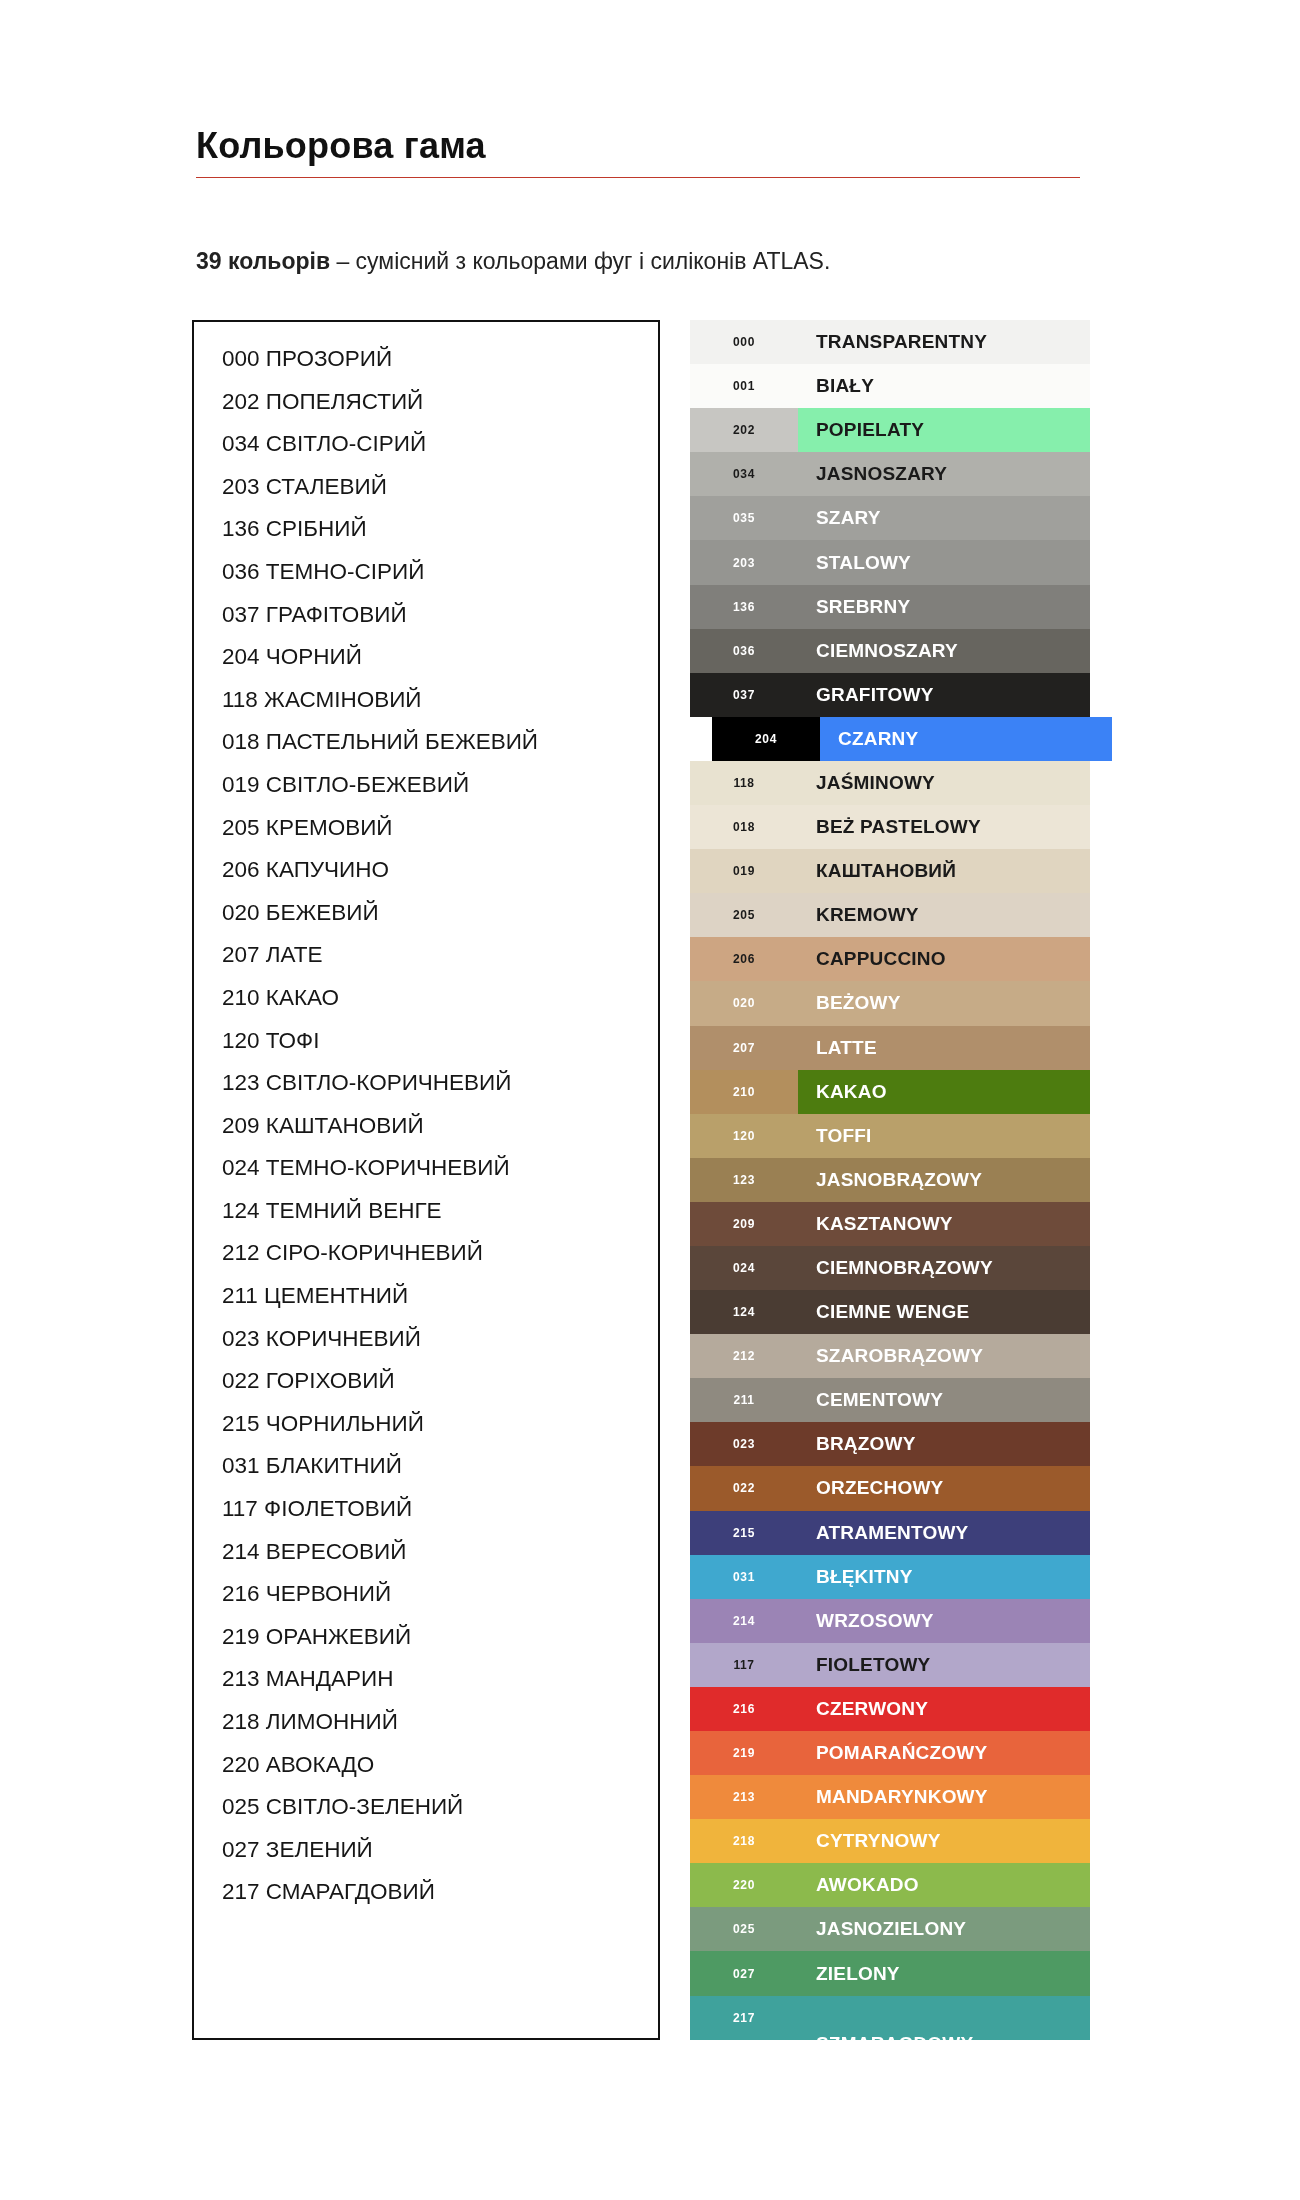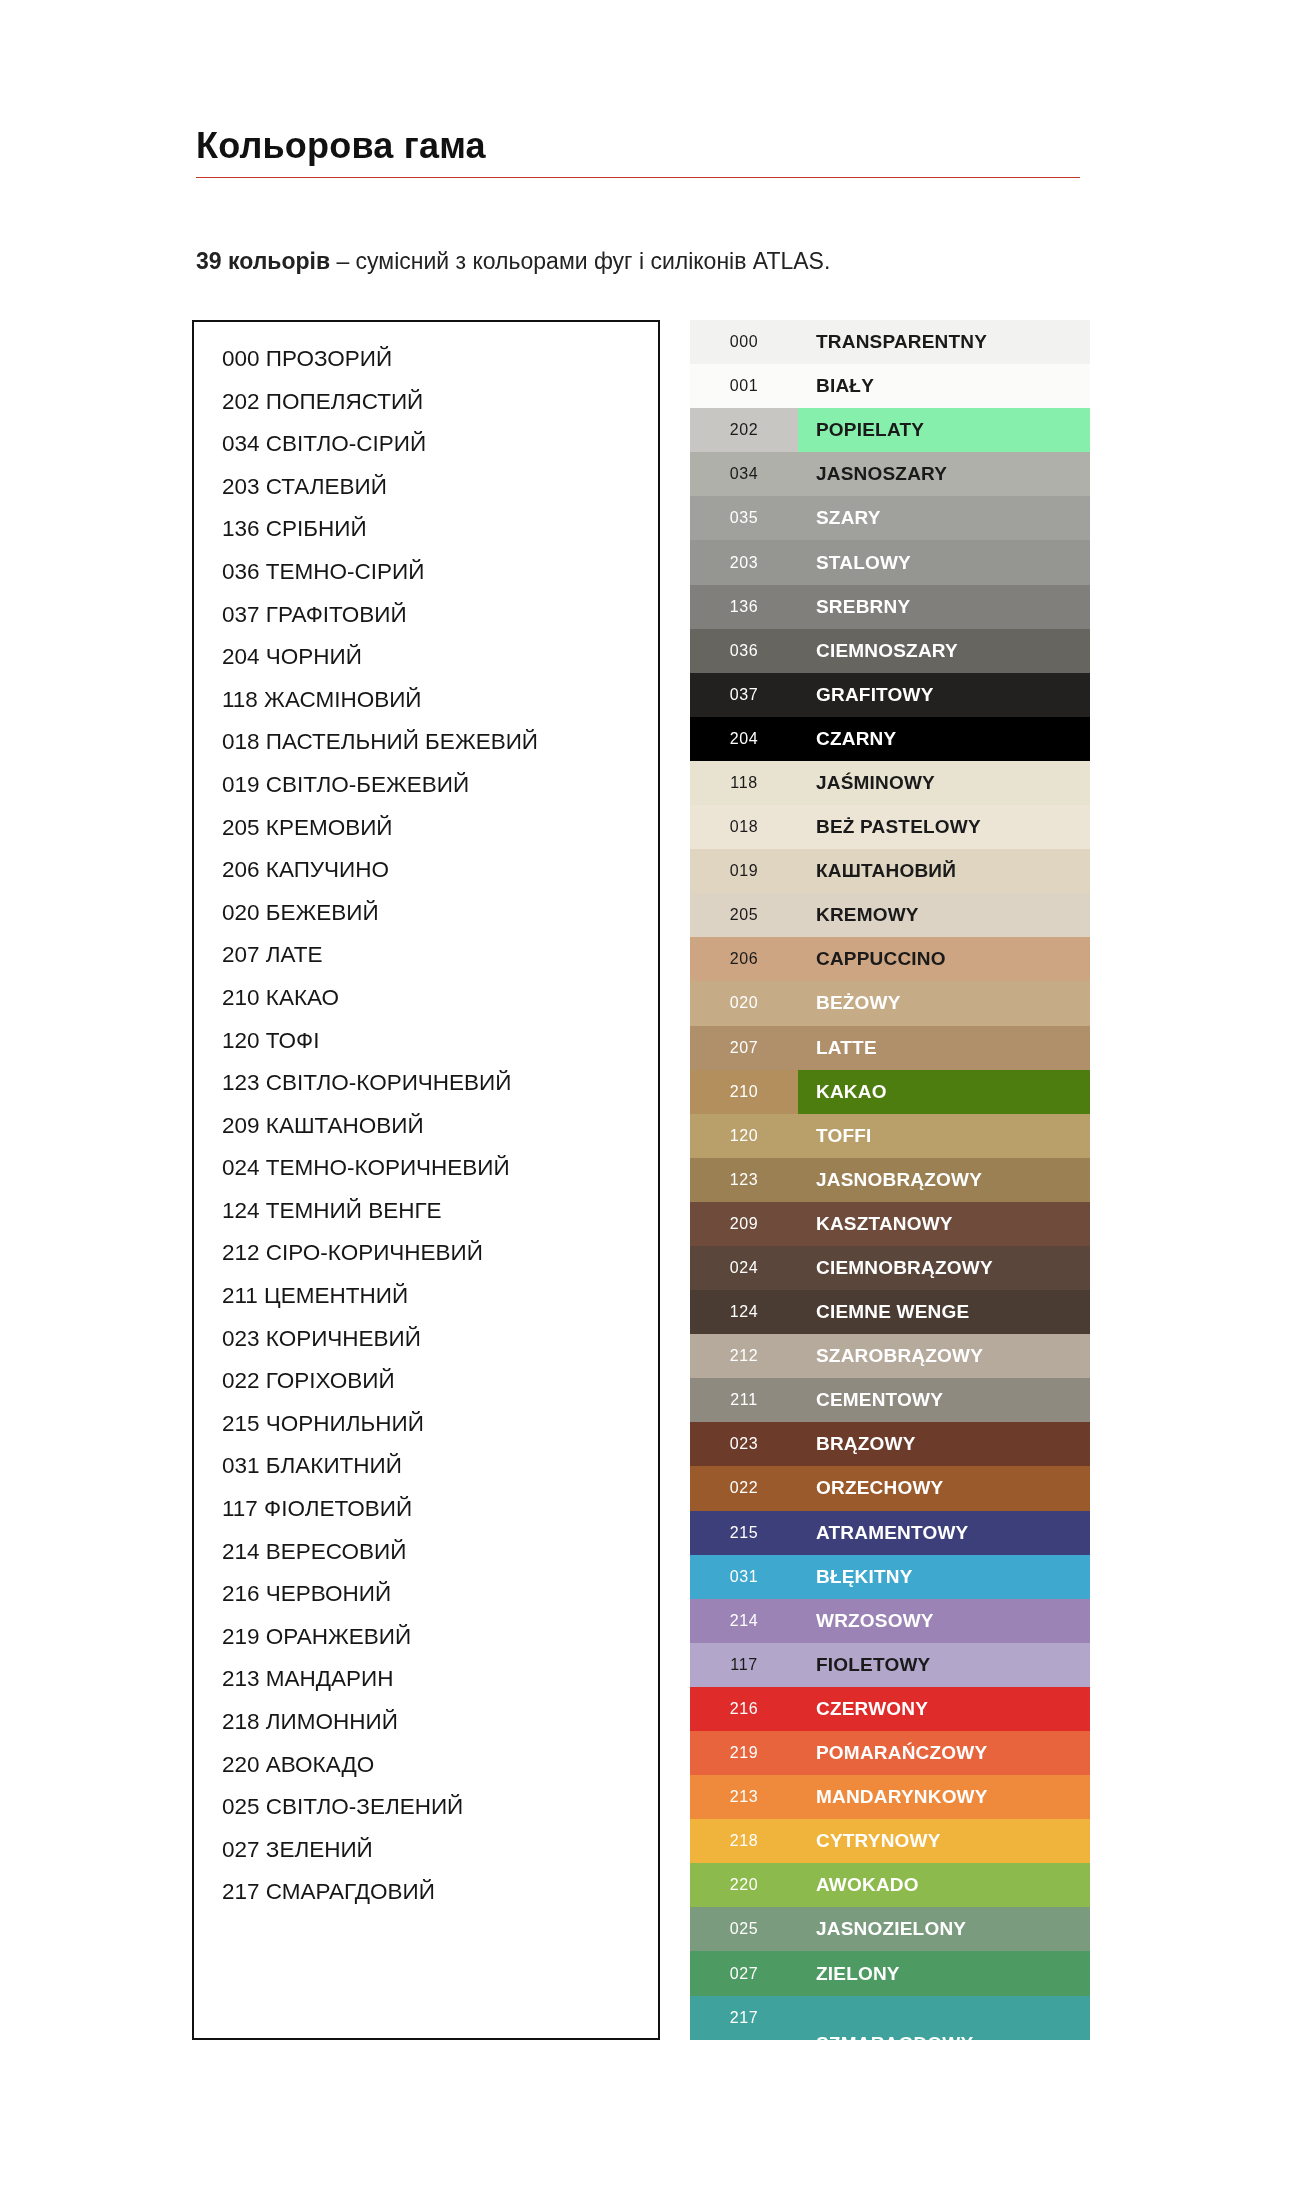--- a/index.html
+++ b/index.html
@@ -86,22 +86,22 @@
     display: flex;
     width: 400px;
     height: 44.1px;
     align-items: stretch;
   }
   .swatch-code {
     width: 108px;
     display: flex;
     align-items: center;
     justify-content: center;
-    font-size: 16px;
-    font-weight: normal;
+    font-size: 12px;
+    font-weight: bold;
     letter-spacing: 0.6px;
     box-sizing: border-box;
   }
   .swatch-name {
     flex: 1;
     display: flex;
     align-items: center;
     padding-left: 18px;
     font-size: 19px;
     font-weight: bold;
@@ -193,21 +193,21 @@
         <div class="swatch-name" style="color: rgb(255, 255, 255);">SREBRNY</div>
       </div>
       <div class="swatch-row" style="background: rgb(103, 101, 95);">
         <div class="swatch-code" style="background: rgb(103, 101, 95); color: rgb(255, 255, 255);">036</div>
         <div class="swatch-name" style="color: rgb(255, 255, 255);">CIEMNOSZARY</div>
       </div>
       <div class="swatch-row" style="background: rgb(34, 33, 31);">
         <div class="swatch-code" style="background: rgb(34, 33, 31); color: rgb(255, 255, 255);">037</div>
         <div class="swatch-name" style="color: rgb(255, 255, 255);">GRAFITOWY</div>
       </div>
-      <div class="swatch-row" style="background: #000000;">
+      <div class="swatch-row" style="background: #3b82f6; margin-left: 22px;">
         <div class="swatch-code" style="background: rgb(0, 0, 0); color: rgb(255, 255, 255);">204</div>
         <div class="swatch-name" style="color: rgb(255, 255, 255);">CZARNY</div>
       </div>
       <div class="swatch-row" style="background: rgb(232, 226, 208);">
         <div class="swatch-code" style="background: rgb(232, 226, 208); color: rgb(26, 26, 26);">118</div>
         <div class="swatch-name" style="color: rgb(26, 26, 26);">JAŚMINOWY</div>
       </div>
       <div class="swatch-row" style="background: rgb(236, 229, 214);">
         <div class="swatch-code" style="background: rgb(236, 229, 214); color: rgb(26, 26, 26);">018</div>
         <div class="swatch-name" style="color: rgb(26, 26, 26);">BEŻ PASTELOWY</div>

